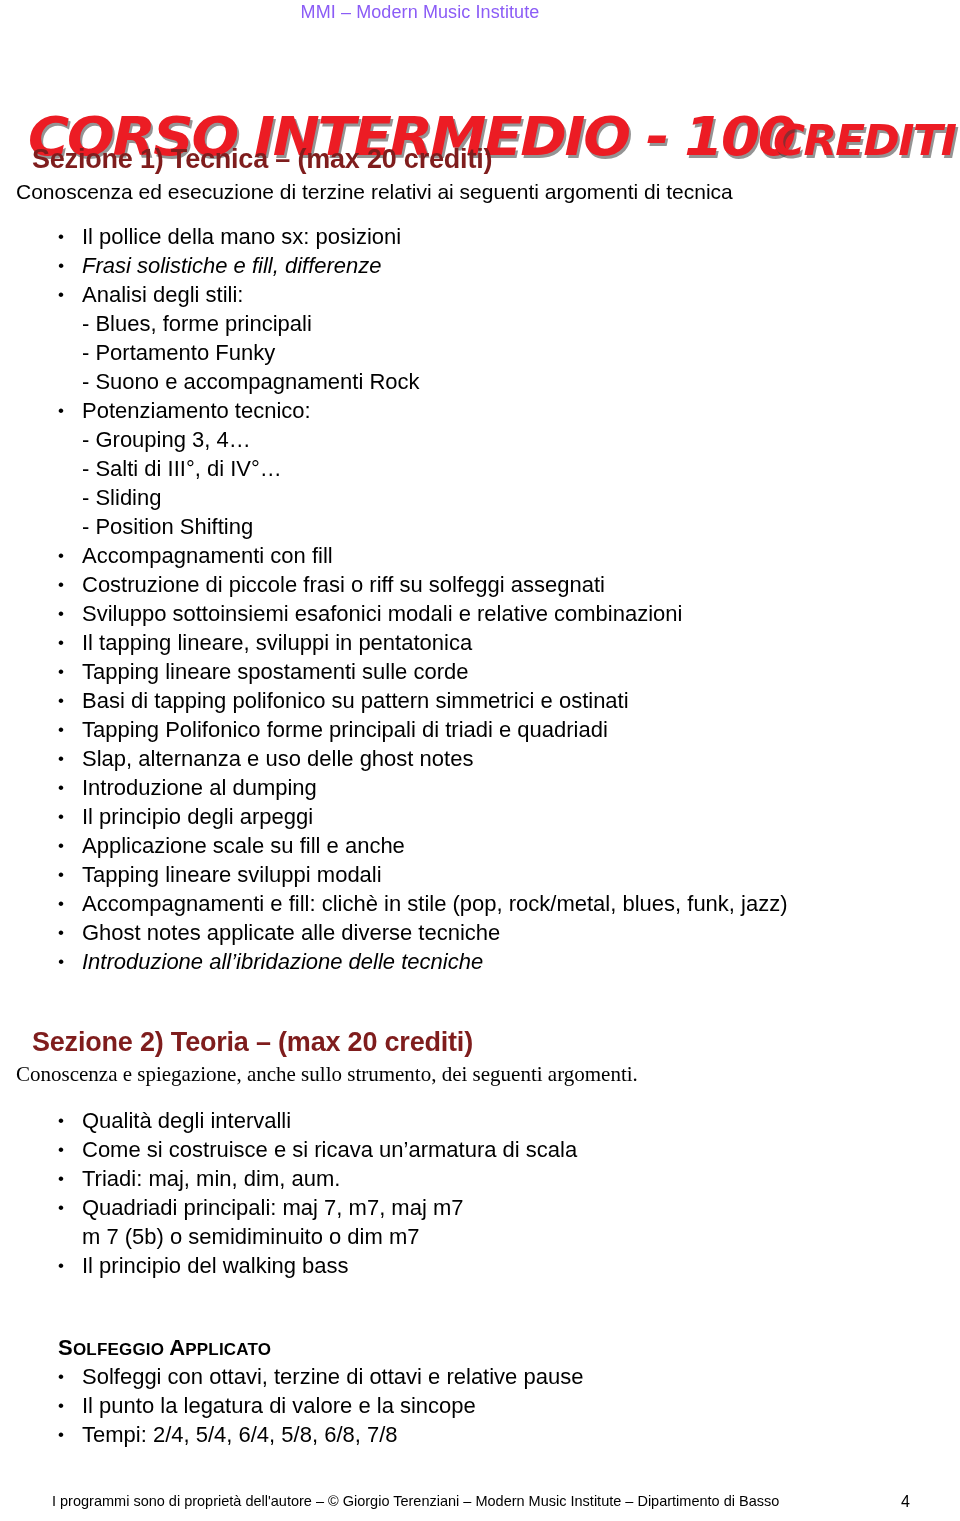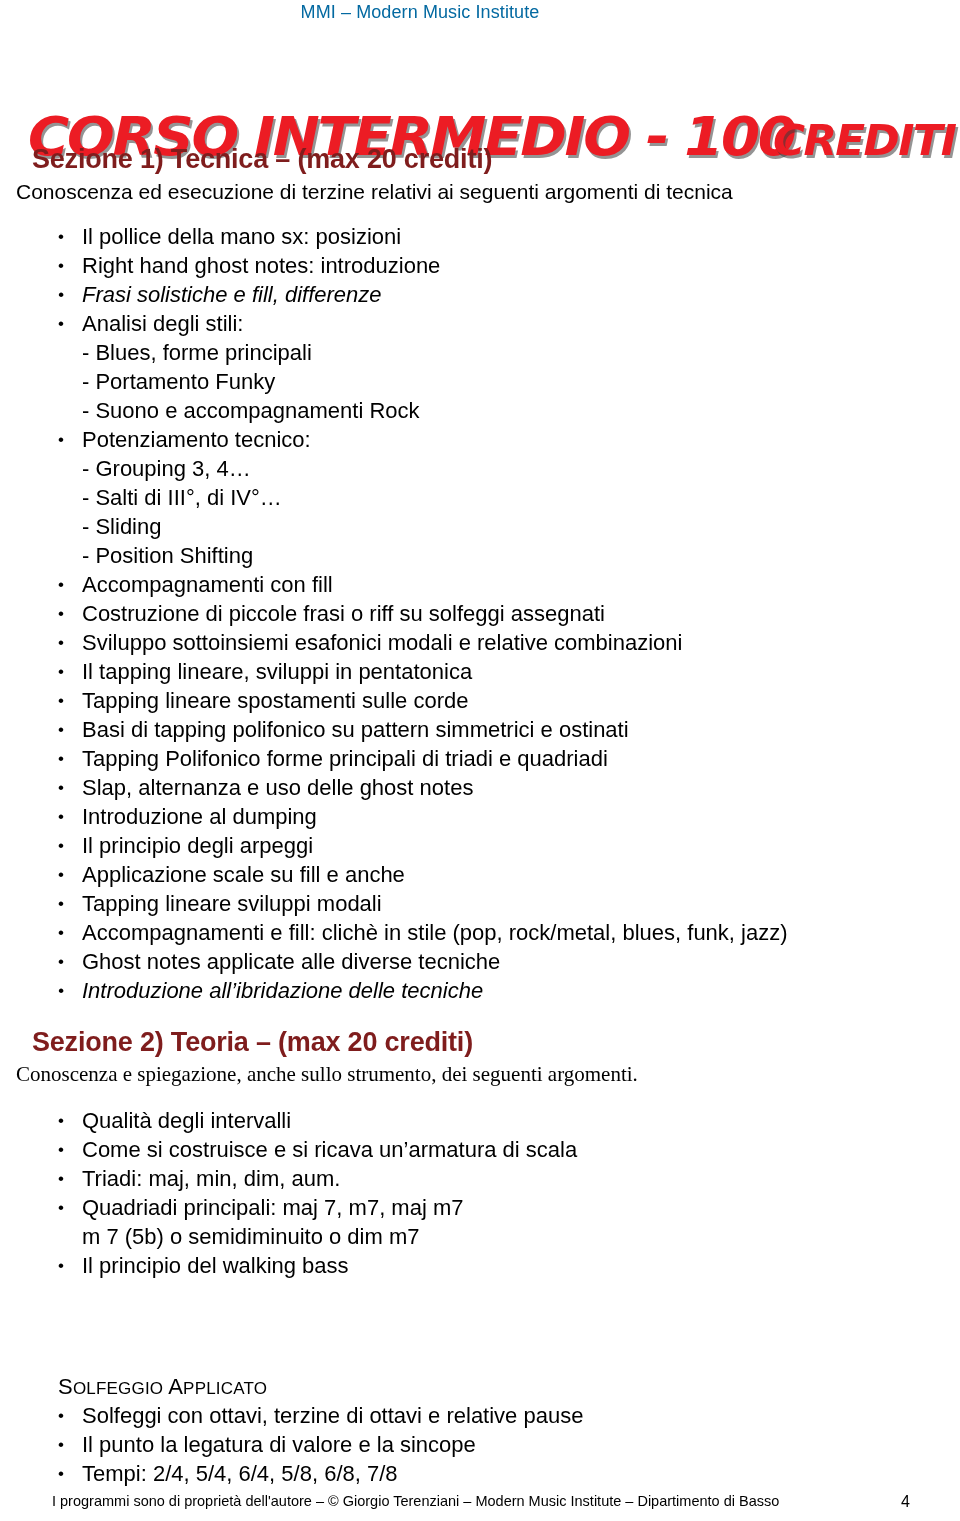--- a/index.html
+++ b/index.html
@@ -25,21 +25,21 @@
 
   
   .doc-header {
     position: absolute;
     top: 2px;
     left: 0;
     width: 840px;
     text-align: center;
     font-size: 18px;
     letter-spacing: 0.1px;
-    color: #0369a1;
+    color: #8b5cf6;
   }
 
   
   .title-band {
     position: absolute;
     top: 72px;
     left: 28px;
     width: 904px;
     height: 62px;
     white-space: nowrap;
@@ -122,25 +122,24 @@
   .line.italic {
     font-style: italic;
   }
 
   
   .smallcaps-label {
     position: relative;
     height: 29px;
     line-height: 29px;
     padding-left: 42px;
-    font-weight: 400;
+    font-weight: 700;
     font-size: 17px;
     letter-spacing: 0.2px;
     white-space: nowrap;
-    margin-top: 39px;
   }
   .smallcaps-label .cap {
     font-size: 22px;
   }
 
   
   .doc-footer {
     position: absolute;
     left: 52px;
     bottom: 12px;
@@ -168,21 +167,20 @@
 
   <div class="title-band">
     <span class="title-main">CORSO INTERMEDIO - 100</span><span class="title-tail">CREDITI</span>
   </div>
 
   <div class="section-heading" style="top:144px;">Sezione 1) Tecnica – (max 20 crediti)</div>
   <div class="section-sub" style="top:180px;">Conoscenza ed esecuzione di terzine relativi ai seguenti argomenti di tecnica</div>
 
   <div class="block" style="top:222px;">
     <div class="line bulleted">Il pollice della mano sx: posizioni</div>
-    <div class="line bulleted">Right hand ghost notes: introduzione</div>
     <div class="line bulleted italic">Frasi solistiche e fill, differenze</div>
     <div class="line bulleted">Analisi degli stili:</div>
     <div class="line sub">- Blues, forme principali</div>
     <div class="line sub">- Portamento Funky</div>
     <div class="line sub">- Suono e accompagnamenti Rock</div>
     <div class="line bulleted">Potenziamento tecnico:</div>
     <div class="line sub">- Grouping 3, 4…</div>
     <div class="line sub">- Salti di III°, di IV°…</div>
     <div class="line sub">- Sliding</div>
     <div class="line sub">- Position Shifting</div>

